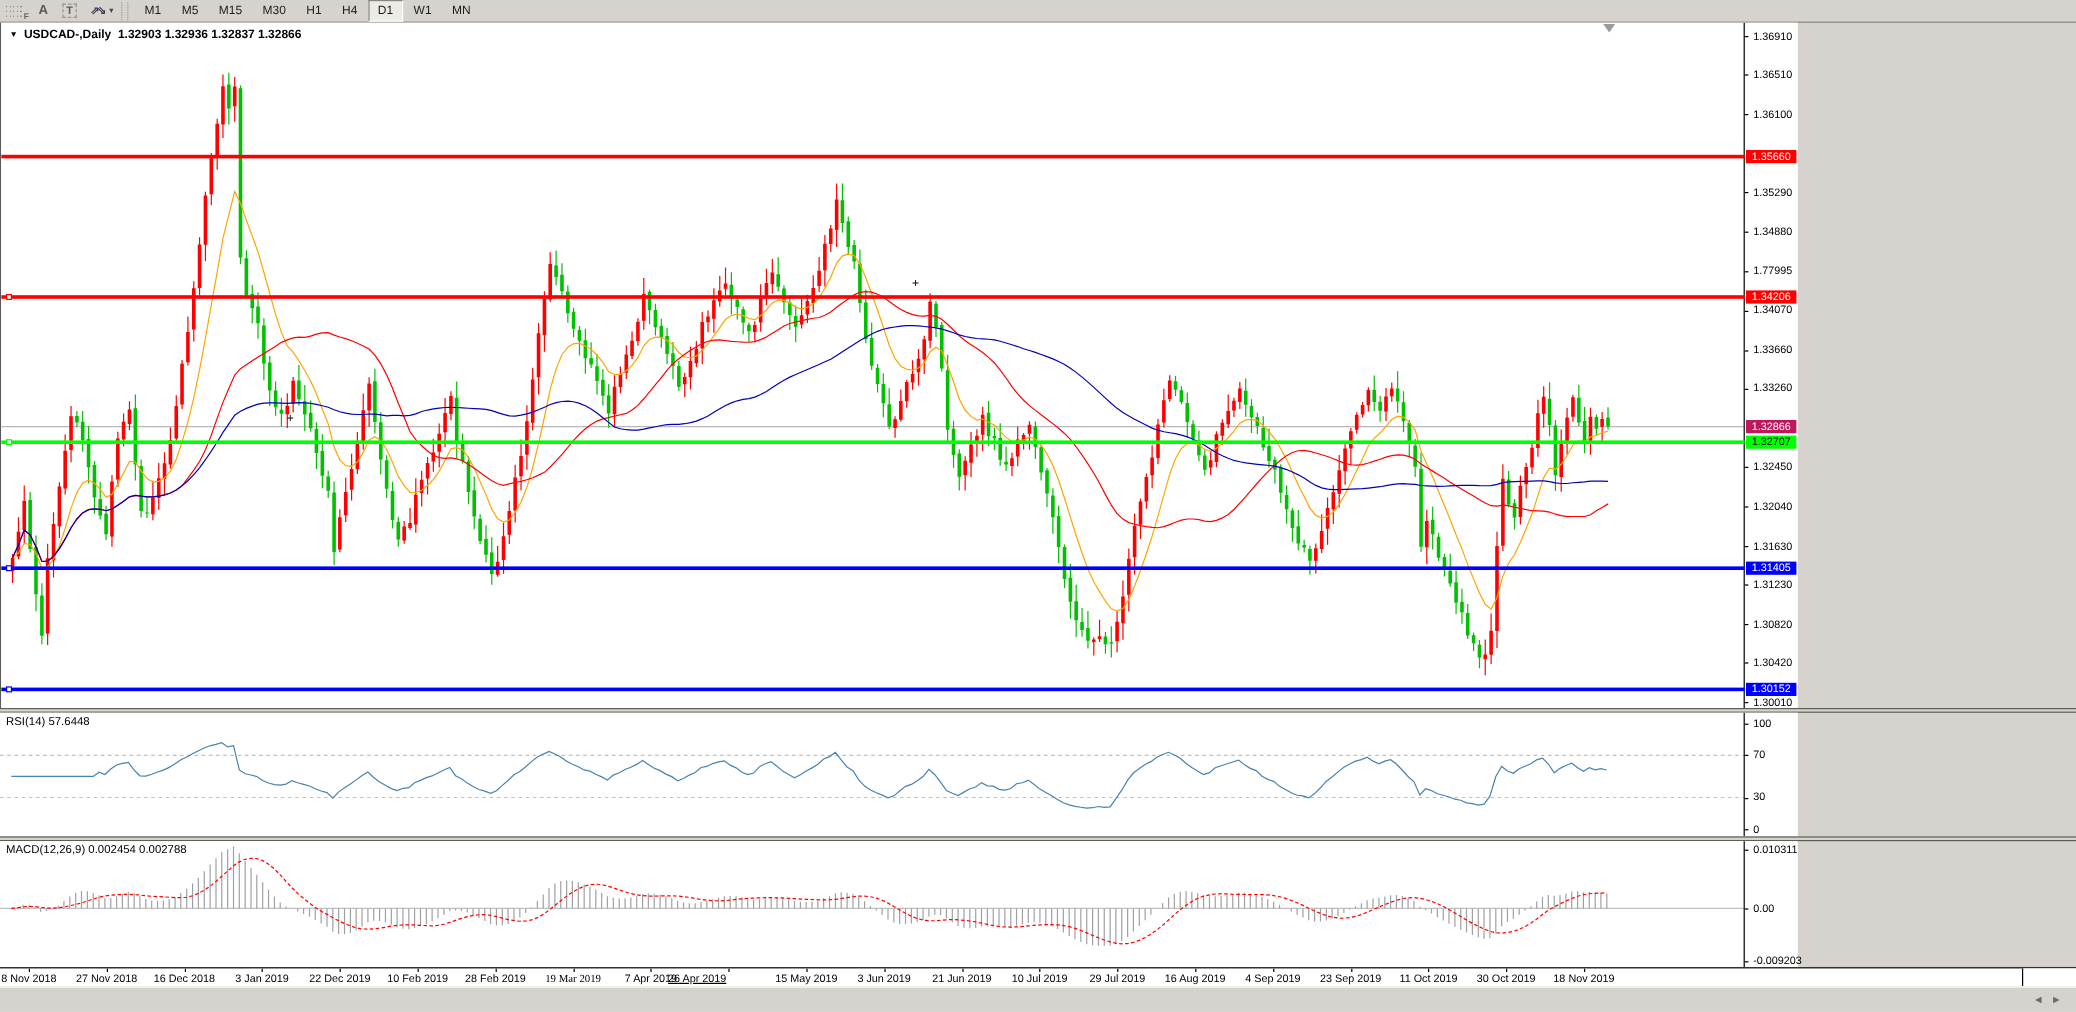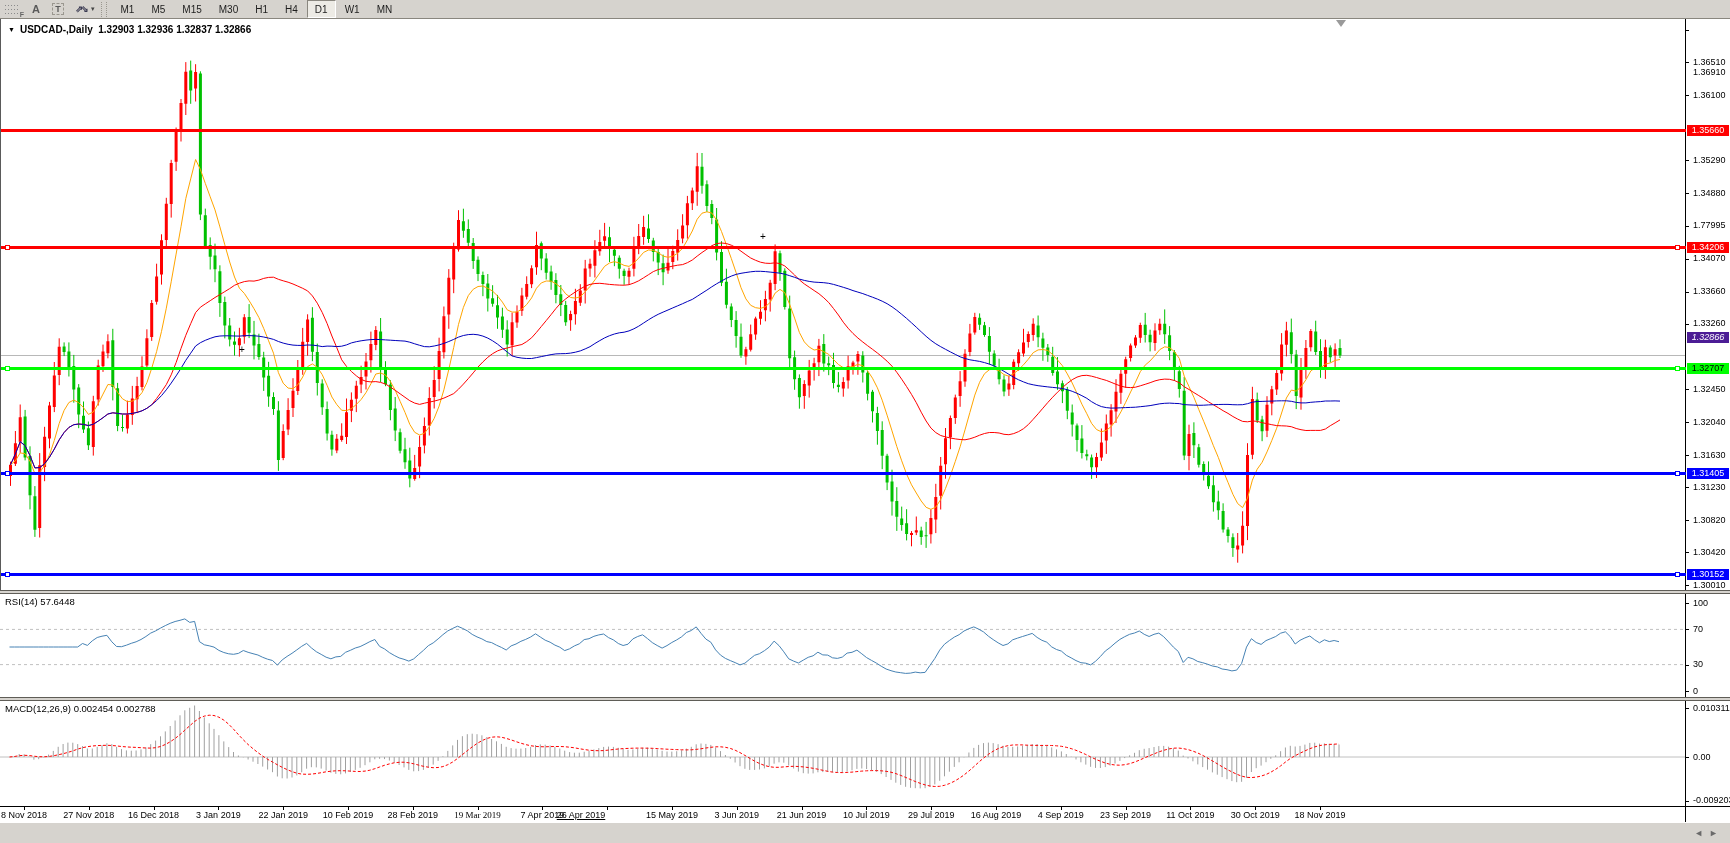--- a/index.html
+++ b/index.html
@@ -17,21 +17,21 @@
       repeating-linear-gradient(90deg,#8a8a8a 0 1px,transparent 1px 3px);
     background-size:15px 1px;background-position:2px 3px,2px 7px,2px 11px;}
   .tool.fib i{position:absolute;right:1px;bottom:-1px;font-style:normal;font-size:7px;color:#666;}
   .tool.arrows{font-size:9px;letter-spacing:-2px;width:24px;color:#3a3a52;}
   .caret{font-size:7px;color:#444;margin-left:-2px;margin-right:2px;}
   .grip{width:4px;height:15px;border-left:1px dotted #9a978f;border-right:1px dotted #9a978f;margin:0 6px 0 4px;}
   .tfbtn{height:16px;padding:0 7px;font-size:10px;color:#1d1d1d;display:flex;align-items:center;
     border:1px solid transparent;margin-right:1px;cursor:default;}
   .tfbtn.active{border-color:#8a877f #ffffff #ffffff #8a877f;background:#edebe5;}
   
-  .panel{position:absolute;left:0;width:1730px;background:#fff;}
+  .panel{position:absolute;left:0;width:1498px;background:#fff;}
   .plot{position:absolute;left:0;top:0;bottom:0;right:44px;background:#fff;overflow:hidden;}
   .paxis{position:absolute;right:0;top:0;bottom:0;width:44px;background:#fff;
     border-left:1px solid #000;font-size:9px;color:#000;}
   .panel.main{top:19px;height:571px;border-left:1px solid #5a5a5a;box-sizing:border-box;}
   .panel.rsi{top:594px;height:103px;}
   .panel.macd{top:701px;height:105px;}
   .splitter{position:absolute;left:0;width:1730px;height:4px;background:#d6d3ce;
     border-top:1px solid #5f5d57;border-bottom:1px solid #5f5d57;box-sizing:border-box;}
   #split1{top:590px;} #split2{top:697px;}
   .timeaxis{position:absolute;left:0;top:806px;width:1730px;height:16px;background:#fff;
@@ -120,21 +120,21 @@
         <div class="handle" style="left: 1674px; top: 451.7px; border: 1px solid rgb(0, 0, 255);"></div>
         <div class="lvl" style="top: 553.5px; height: 3px; background: rgb(0, 0, 255);"></div>
         <div class="handle" style="left: 4px; top: 552.5px; border: 1px solid rgb(0, 0, 255);"></div>
         <div class="handle" style="left: 1674px; top: 552.5px; border: 1px solid rgb(0, 0, 255);"></div>
         <div class="shiftmark" style="left: 1335px;"></div>
         <div class="cross" style="left: 238px; top: 327px;">+</div>
         <div class="cross" style="left: 759px; top: 214px;">+</div>
       </div>
     <div class="paxis" id="mainaxis">
         <div class="tickmark" style="top: 11px;"></div>
-        <div class="ticklab" style="top: 6.5px; margin-top: 42px;">1.36910</div>
+        <div class="ticklab" style="top: 6.5px;">1.36910</div>
         <div class="tickmark" style="top: 43.2px;"></div>
         <div class="ticklab" style="top: 38.7px;">1.36510</div>
         <div class="tickmark" style="top: 76.2px;"></div>
         <div class="ticklab" style="top: 71.7px;">1.36100</div>
         <div class="tickmark" style="top: 141.4px;"></div>
         <div class="ticklab" style="top: 136.9px;">1.35290</div>
         <div class="tickmark" style="top: 174.4px;"></div>
         <div class="ticklab" style="top: 169.9px;">1.34880</div>
         <div class="tickmark" style="top: 206.6px;"></div>
         <div class="ticklab" style="top: 202.1px;">1.77995</div>
@@ -156,21 +156,21 @@
         <div class="ticklab" style="top: 496.7px;">1.30820</div>
         <div class="tickmark" style="top: 533.4px;"></div>
         <div class="ticklab" style="top: 528.9px;">1.30420</div>
         <div class="tickmark" style="top: 566.4px;"></div>
         <div class="ticklab" style="top: 561.9px;">1.30010</div>
         <div class="badge" style="top: 106.1px; background: rgb(255, 0, 0); color: rgb(255, 255, 255);">1.35660</div>
         <div class="badge" style="top: 223.2px; background: rgb(255, 0, 0); color: rgb(255, 255, 255);">1.34206</div>
         <div class="badge" style="top: 343.8px; background: rgb(0, 255, 0); color: rgb(0, 0, 0);">1.32707</div>
         <div class="badge" style="top: 448.7px; background: rgb(0, 0, 255); color: rgb(255, 255, 255);">1.31405</div>
         <div class="badge" style="top: 549.5px; background: rgb(0, 0, 255); color: rgb(255, 255, 255);">1.30152</div>
-        <div class="badge" style="top: 313px; background: #4c1d95; color: rgb(255, 255, 255); font-style: italic;">1.32866</div>
+        <div class="badge" style="top: 331px; background: #be185d; color: rgb(255, 255, 255);">1.32866</div>
       </div>
   </div>
   <div class="splitter" id="split1"></div>
 
   <div class="panel rsi" id="rsipanel">
     <div class="plot" id="rsiplot">
       <svg id="rsisvg" width="1686" height="103">
           <line x1="0" x2="1686" y1="35.4" y2="35.4" stroke="#c0c0c0" stroke-width="1" stroke-dasharray="3 3"></line>
           <line x1="0" x2="1686" y1="70.6" y2="70.6" stroke="#c0c0c0" stroke-width="1" stroke-dasharray="3 3"></line>
           <polyline fill="none" stroke="#4682b4" stroke-width="1" points="9.5,53.0 14.4,53.0 19.2,53.0 24.1,53.0 29.0,53.0 33.9,53.0 38.7,53.0 43.6,53.0 48.5,53.0 53.3,53.0 58.2,53.0 63.1,53.0 67.9,53.0 72.8,53.0 77.7,53.0 82.5,49.5 87.4,51.4 92.3,46.8 97.2,43.5 102.0,42.2 106.9,41.3 111.8,47.8 116.6,52.5 121.5,52.7 126.4,51.2 131.3,49.3 136.1,47.8 141.0,45.5 145.9,42.5 150.7,39.1 155.6,36.9 160.5,34.1 165.3,31.6 170.2,29.3 175.1,27.5 180.0,26.3 184.8,24.9 189.7,28.4 194.6,27.4 199.4,47.6 204.3,50.8 209.2,51.8 214.0,53.1 218.9,56.4 223.8,58.5 228.7,59.8 233.5,60.3 238.4,59.4 243.3,56.5 248.1,58.3 253.0,59.7 257.9,61.0 262.7,63.3 267.6,65.2 272.5,66.5 277.4,71.1 282.2,65.9 287.1,62.4 292.0,59.3 296.8,55.9 301.7,52.3 306.6,49.4 311.4,53.9 316.3,57.7 321.2,60.4 326.1,63.2 330.9,64.8 335.8,62.9 340.7,62.4 345.5,58.3 350.4,56.3 355.3,54.0 360.1,52.6 365.0,50.2 369.9,47.6 374.8,45.5 379.6,52.4 384.5,54.9 389.4,58.6 394.2,61.4 399.1,63.9 404.0,65.3 408.8,67.1 413.7,64.9 418.6,60.5 423.4,56.4 428.3,51.7 433.2,48.9 438.1,44.9 442.9,40.7 447.8,36.9 452.7,34.4 457.5,32.2 462.4,34.3 467.3,36.8 472.2,40.4 477.0,42.9 481.9,44.9 486.8,47.6 491.6,48.6 496.5,51.2 501.4,53.4 506.2,56.0 511.1,51.9 516.0,50.0 520.9,47.3 525.7,45.4 530.6,43.0 535.5,39.8 540.3,43.0 545.2,46.2 550.1,48.2 554.9,51.1 559.8,53.2 564.7,56.6 569.6,54.8 574.4,51.9 579.3,49.8 584.2,45.6 589.0,44.7 593.9,42.3 598.8,40.9 603.6,40.0 608.5,43.6 613.4,45.9 618.3,49.5 623.1,51.5 628.0,50.2 632.9,44.9 637.7,42.5 642.6,40.8 647.5,44.6 652.3,48.6 657.2,51.5 662.1,54.1 667.0,51.6 671.8,48.5 676.7,45.9 681.6,42.8 686.4,38.5 691.3,36.5 696.2,32.9 701.0,39.3 705.9,45.1 710.8,48.2 715.6,55.9 720.5,61.1 725.4,64.4 730.3,66.6 735.1,68.6 740.0,70.9 744.9,69.2 749.7,65.2 754.6,61.3 759.5,59.7 764.4,56.7 769.2,53.1 774.1,47.1 779.0,51.6 783.8,57.8 788.7,64.8 793.6,67.1 798.4,69.0 803.3,66.1 808.2,63.3 813.1,61.8 817.9,58.2 822.8,60.9 827.7,61.1 832.5,63.8 837.4,64.4 842.3,63.1 847.1,59.1 852.0,58.3 856.9,56.1 861.8,59.8 866.6,63.6 871.5,66.4 876.4,69.1 881.2,72.2 886.1,75.0 891.0,76.7 895.8,78.0 900.7,78.7 905.6,79.4 910.5,79.1 915.3,78.1 920.2,78.8 925.1,78.4 929.9,71.5 934.8,64.5 939.7,56.1 944.5,50.2 949.4,46.5 954.3,43.1 959.1,40.7 964.0,37.0 968.9,34.7 973.8,32.9 978.6,35.1 983.5,37.9 988.4,42.2 993.2,45.6 998.1,48.8 1003.0,51.5 1007.9,49.9 1012.7,45.8 1017.6,44.1 1022.5,42.5 1027.3,41.0 1032.2,39.4 1037.1,43.4 1041.9,46.3 1046.8,48.2 1051.7,52.9 1056.5,55.5 1061.4,57.1 1066.3,61.3 1071.2,63.9 1076.0,66.6 1080.9,68.7 1085.8,69.2 1090.6,70.9 1095.5,67.3 1100.4,62.5 1105.3,57.0 1110.1,53.5 1115.0,49.2 1119.9,45.4 1124.7,42.7 1129.6,40.3 1134.5,39.0 1139.3,37.0 1144.2,40.3 1149.1,42.5 1154.0,40.3 1158.8,39.1 1163.7,42.7 1168.6,47.9 1173.4,53.1 1178.3,57.5 1183.2,68.5 1188.0,63.3 1192.9,64.8 1197.8,67.5 1202.7,68.7 1207.5,70.2 1212.4,72.0 1217.3,72.9 1222.1,75.0 1227.0,75.7 1231.9,76.9 1236.7,76.1 1241.6,69.5 1246.5,53.1 1251.4,44.7 1256.2,48.5 1261.1,50.4 1266.0,46.6 1270.8,44.6 1275.7,42.5 1280.6,39.2 1285.4,37.8 1290.3,42.7 1295.2,50.0 1300.0,46.3 1304.9,43.9 1309.8,42.0 1314.7,45.8 1319.5,48.8 1324.4,45.8 1329.3,47.6 1334.1,46.5 1339.0,47.7"></polyline>
@@ -213,21 +213,21 @@
     <div id="talabels" style="position:absolute;left:0;top:0;right:44px;bottom:0;overflow:hidden;">
         <div class="dtick" style="left: 24px;"></div>
         <div class="dlab" style="left: 24px;">8 Nov 2018</div>
         <div class="dtick" style="left: 88.8px;"></div>
         <div class="dlab" style="left: 88.8px;">27 Nov 2018</div>
         <div class="dtick" style="left: 153.6px;"></div>
         <div class="dlab" style="left: 153.6px;">16 Dec 2018</div>
         <div class="dtick" style="left: 218.4px;"></div>
         <div class="dlab" style="left: 218.4px;">3 Jan 2019</div>
         <div class="dtick" style="left: 283.2px;"></div>
-        <div class="dlab" style="left: 283.2px;">22 Jan 2019</div>
+        <div class="dlab" style="left: 283.2px;">22 Dec 2019</div>
         <div class="dtick" style="left: 348px;"></div>
         <div class="dlab" style="left: 348px;">10 Feb 2019</div>
         <div class="dtick" style="left: 412.8px;"></div>
         <div class="dlab" style="left: 412.8px;">28 Feb 2019</div>
         <div class="dtick" style="left: 477.6px;"></div>
         <div class="dlab" style="left: 477.6px; font-family: Liberation Serif, serif;">19 Mar 2019</div>
         <div class="dtick" style="left: 542.4px;"></div>
         <div class="dlab" style="left: 542.4px;">7 Apr 2019</div>
         <div class="dtick" style="left: 607.2px;"></div>
         <div class="dlab" style="left: 581px; text-decoration: underline;">26 Apr 2019</div>

